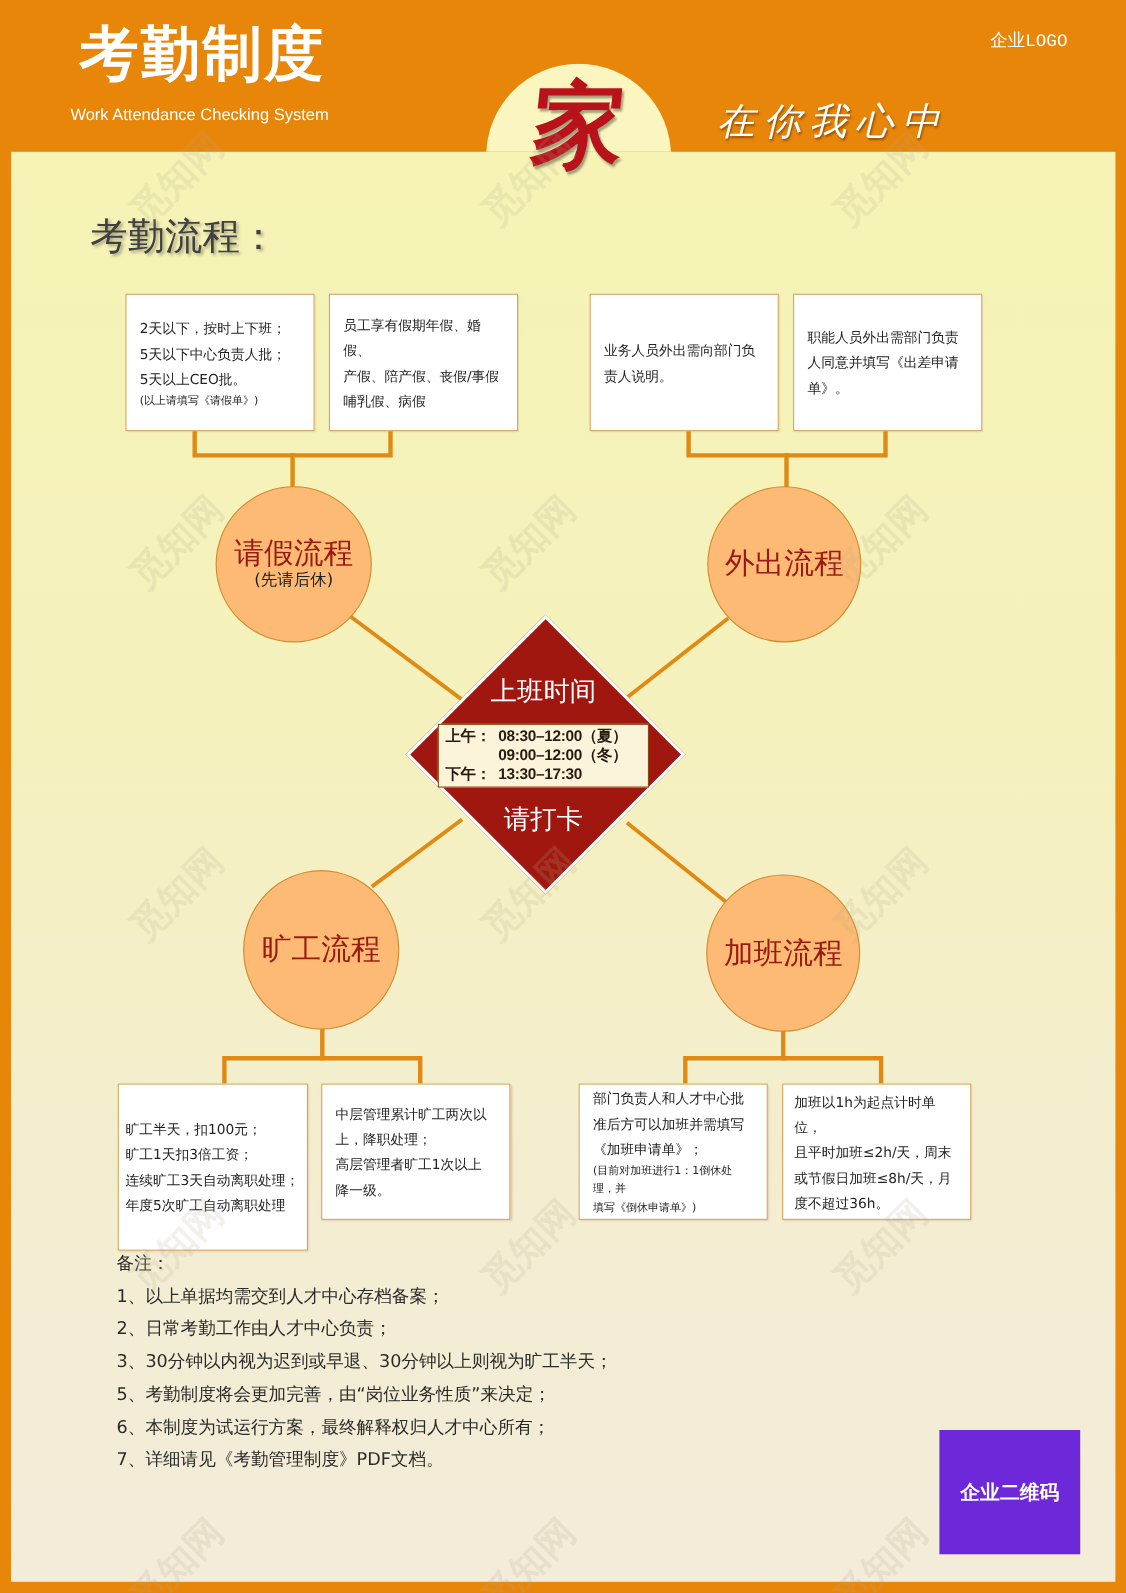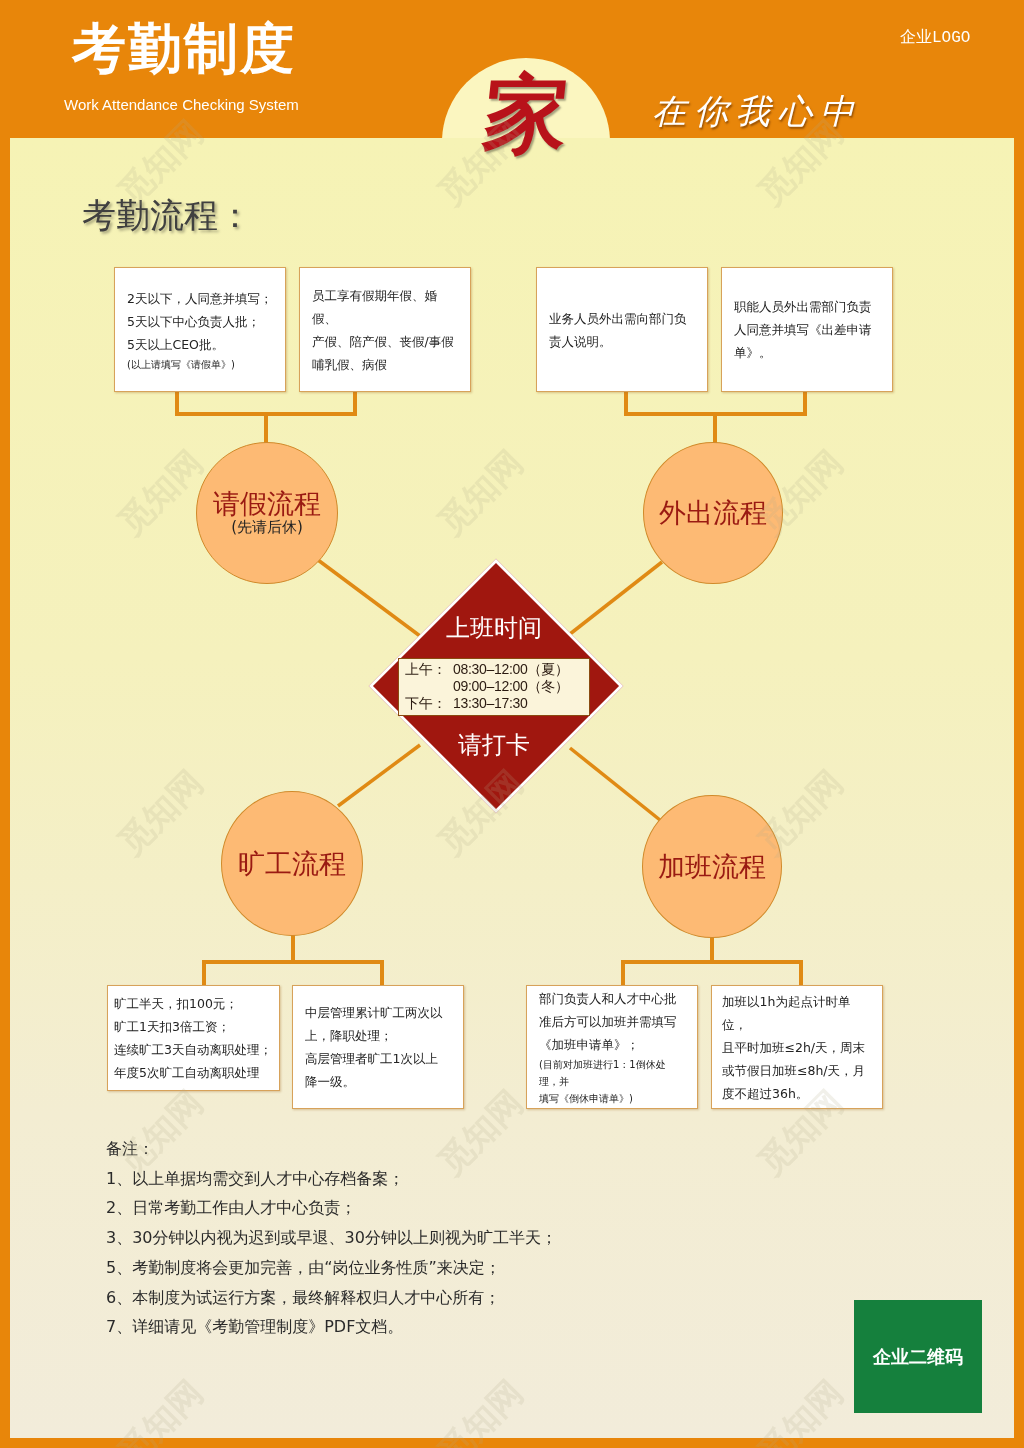--- a/index.html
+++ b/index.html
@@ -60,30 +60,30 @@
   }
   .diamond-title {
     left: 394px; top: 616px; width: 200px; text-align: center; font-size: 24px; color: #FFFFFF; line-height: 1;
   }
   .diamond-sub {
     left: 394px; top: 733px; width: 200px; text-align: center; font-size: 24px; color: #FFFFFF; line-height: 1;
   }
   .time-box {
     left: 398px; top: 658px; width: 192px; height: 58px; background: #FBF4DA;
     border: 1px solid #8A4A10; box-sizing: border-box; padding: 2px 6px;
-    font-size: 14px; font-weight: normal; color: #2A1A10; line-height: 17px;
+    font-size: 14px; font-weight: bold; color: #2A1A10; line-height: 17px;
     font-family: "Liberation Sans", sans-serif; letter-spacing: -0.3px;
   }
   .time-row { display: flex; white-space: nowrap; }
   .time-row .lbl { width: 48px; }
   .notes {
     left: 106px; top: 1134px; font-size: 16px; color: #2A2A2A; line-height: 29.7px;
   }
   .qr {
-    left: 854px; top: 1300px; width: 128px; height: 113px; background: #15803d;
+    left: 854px; top: 1300px; width: 128px; height: 113px; background: #6d28d9;
     display: flex; align-items: center; justify-content: center;
     color: #FFFFFF; font-size: 18px; font-weight: bold;
   }
   .watermark {
     color: rgba(180,170,140,0.18); font-size: 34px; font-weight: bold;
     transform: rotate(-45deg); pointer-events: none; white-space: nowrap;
   }
 </style>
 </head>
 <body>
@@ -118,21 +118,21 @@
   </g>
   <g stroke="#E08A14" stroke-width="3.5">
     <line x1="318" y1="560" x2="420" y2="636"></line>
     <line x1="662" y1="562" x2="570" y2="634"></line>
     <line x1="338" y1="806" x2="420" y2="745"></line>
     <line x1="660" y1="820" x2="570" y2="748"></line>
   </g>
 </svg>
 
 <div class="abs box" style="left:114px;top:267px;width:172px;height:125px;">
-  <div>2天以下，人同意并填写；</div>
+  <div>2天以下，按时上下班；</div>
   <div>5天以下中心负责人批；</div>
   <div>5天以上CEO批。</div>
   <div class="small">(以上请填写《请假单》)</div>
 </div>
 <div class="abs box" style="left:299px;top:267px;width:172px;height:125px;">
   <div>员工享有假期年假、婚假、</div>
   <div>产假、陪产假、丧假/事假</div>
   <div>哺乳假、病假</div>
 </div>
 <div class="abs circle" style="left:196px;top:442px;width:142px;height:142px;">
@@ -167,21 +167,21 @@
   <div class="time-row">
     <span class="lbl">下午：</span>
     <span>13:30–17:30</span>
   </div>
 </div>
 <div class="abs diamond-sub">请打卡</div>
 
 <div class="abs circle" style="left:221px;top:791px;width:142px;height:145px;">
   <div class="label">旷工流程</div>
 </div>
-<div class="abs box" style="left:107px;top:985px;width:173px;height:106px;padding:0 6px;">
+<div class="abs box" style="left:107px;top:985px;width:173px;height:152px;padding:0 6px;">
   <div>旷工半天，扣100元；</div>
   <div>旷工1天扣3倍工资；</div>
   <div>连续旷工3天自动离职处理；</div>
   <div>年度5次旷工自动离职处理</div>
 </div>
 <div class="abs box" style="left:292px;top:985px;width:172px;height:124px;">
   <div>中层管理累计旷工两次以</div>
   <div>上，降职处理；</div>
   <div>高层管理者旷工1次以上</div>
   <div>降一级。</div>

